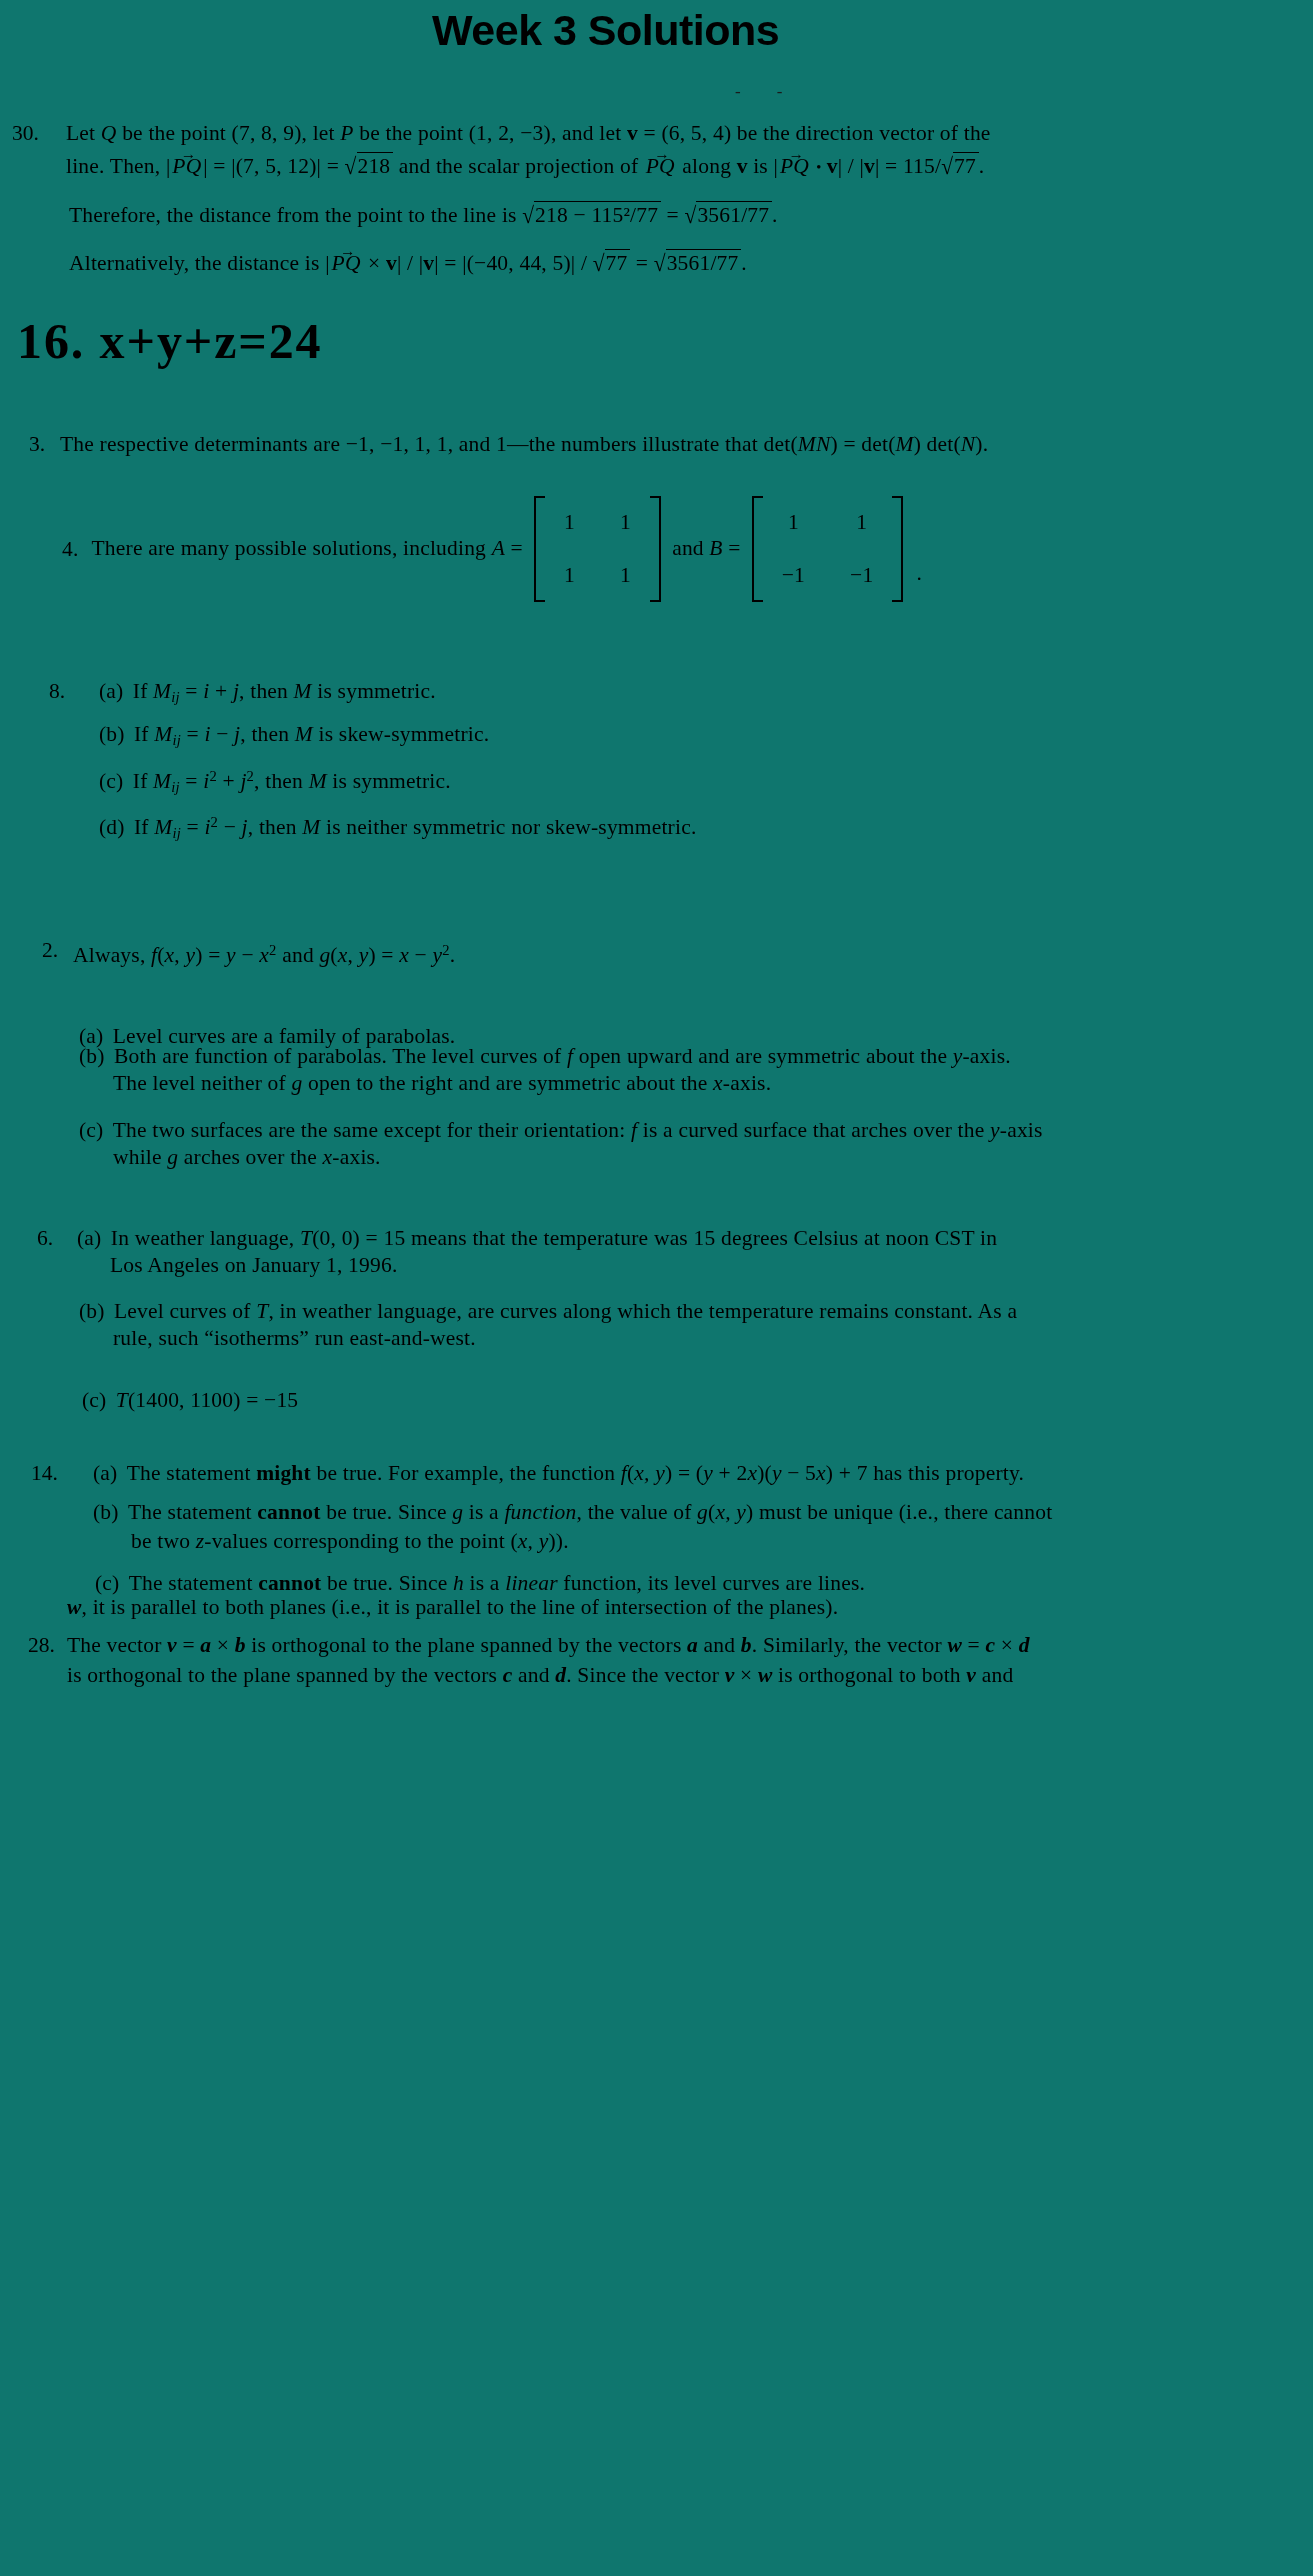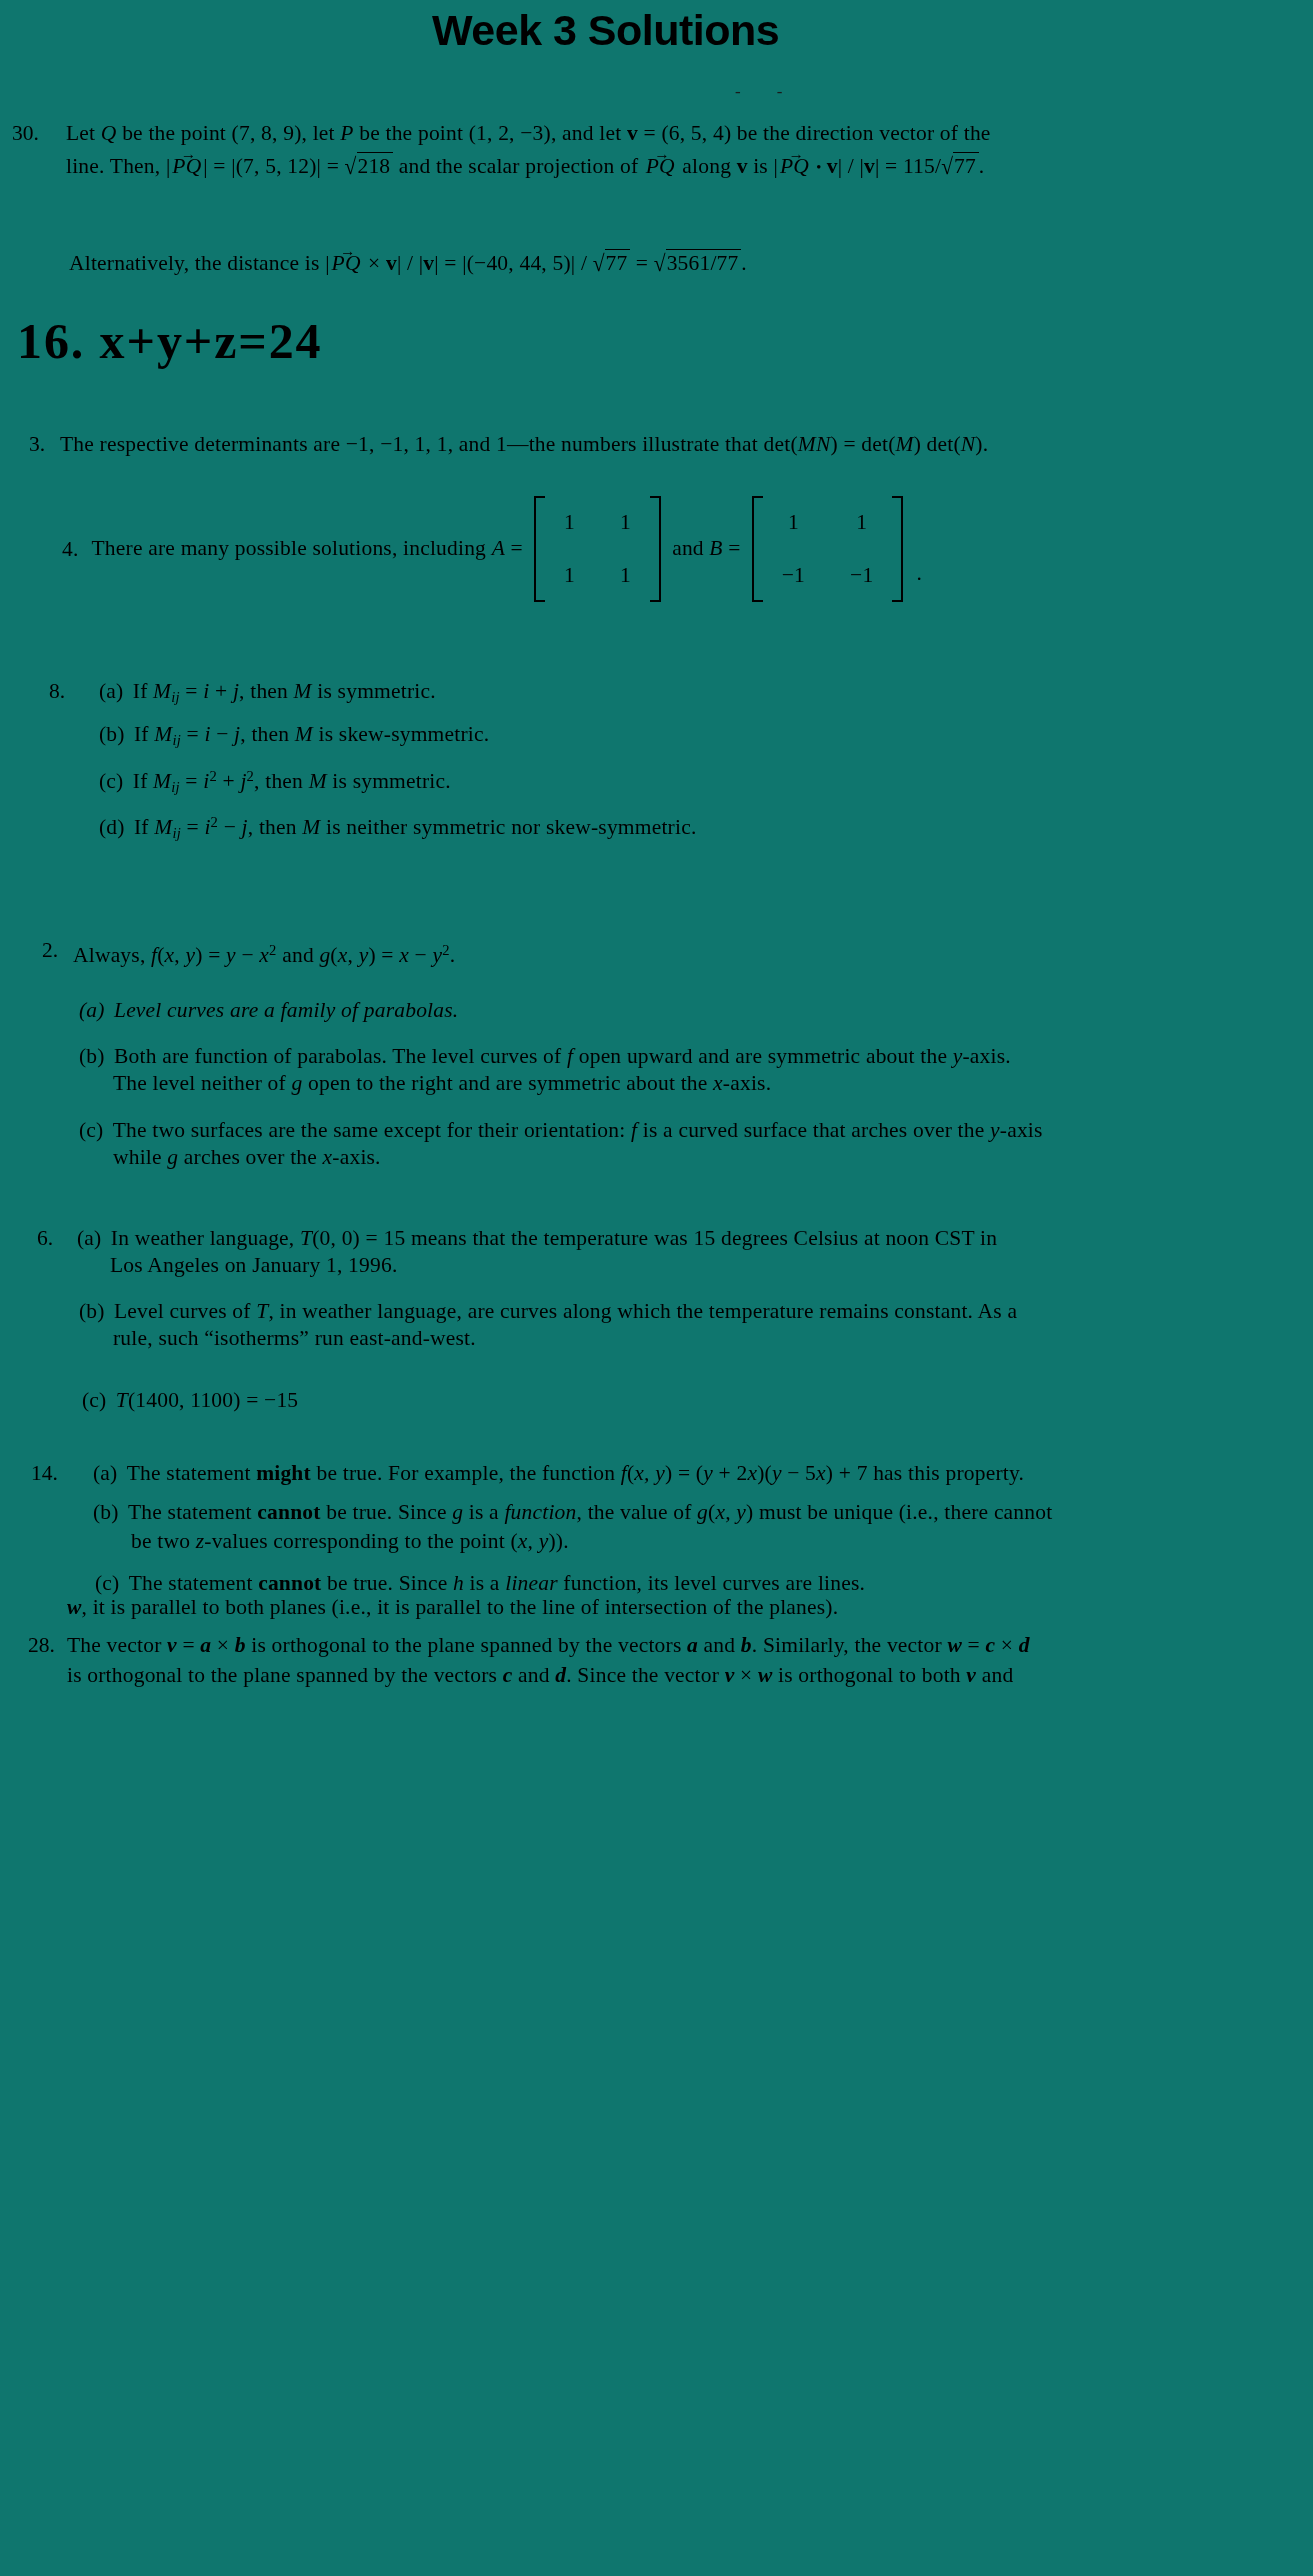--- a/index.html
+++ b/index.html
@@ -57,20 +57,21 @@
 
 <div class="page">
 
   <div class="abs title" style="left:432px;top:5.6px;">Week 3 Solutions</div>
 
   <div class="abs stray" style="left:735px;top:82px;">- -</div>
 
   <div class="abs num" style="left:12px;top:116px;">30.</div>
   <div class="abs body-line" style="left:66px;top:116px;"><span>Let </span><span class="seg-i">Q</span><span> be the point (7, 8, 9), let </span><span class="seg-i">P</span><span> be the point (1, 2, −3), and let </span><span class="seg-b">v</span><span> = (6, 5, 4) be the direction vector of the</span></div>
   <div class="abs body-line" style="left:66px;top:149px;"><span>line. Then, |</span><span class="vec">PQ</span><span>| = |(7, 5, 12)| = </span><span class="sqrt"><span class="sqrt-sym">√</span><span class="rad">218</span></span><span> and the scalar projection of </span><span class="vec">PQ</span><span> along </span><span class="seg-b">v</span><span> is |</span><span class="vec">PQ</span><span> </span><span class="seg-dot">•</span><span> </span><span class="seg-b">v</span><span>| / |</span><span class="seg-b">v</span><span>| = 115/</span><span class="sqrt"><span class="sqrt-sym">√</span><span class="rad">77</span></span><span>.</span></div>
+  <div class="abs body-line" style="left:69px;top:198px;"><span>Therefore, the distance from the point to the line is </span><span class="sqrt"><span class="sqrt-sym">√</span><span class="rad">218 − 115²/77</span></span><span> = </span><span class="sqrt"><span class="sqrt-sym">√</span><span class="rad">3561/77</span></span><span>.</span></div>
   <div class="abs body-line" style="left:69px;top:246px;"><span>Alternatively, the distance is |</span><span class="vec">PQ</span><span> × </span><span class="seg-b">v</span><span>| / |</span><span class="seg-b">v</span><span>| = |(−40, 44, 5)| / </span><span class="sqrt"><span class="sqrt-sym">√</span><span class="rad">77</span></span><span> = </span><span class="sqrt"><span class="sqrt-sym">√</span><span class="rad">3561/77</span></span><span>.</span></div>
 
   <div class="abs h16" style="left:17px;top:312px;">16. x+y+z=24</div>
 
   <div class="abs num" style="left:29px;top:427px;">3.</div>
   <div class="abs body-line" style="left:60px;top:427px;"><span>The respective determinants are −1, −1, 1, 1, and 1—the numbers illustrate that det(</span><span class="seg-i">MN</span><span>) = det(</span><span class="seg-i">M</span><span>) det(</span><span class="seg-i">N</span><span>).</span></div>
 
   <div class="abs p4row" style="left:62px;top:485px;">
     <span class="num">4.</span>
     <span><span>There are many possible solutions, including </span><span class="seg-i">A</span><span> =</span></span>
@@ -107,21 +108,21 @@
   </div>
   <div class="abs body-line" style="left:99px;top:759px;">
     <span class="ilabel">(c)</span><span><span>If </span><span class="seg-i">M</span><span class="seg-i seg-sub">ij</span><span> = </span><span class="seg-i">i</span><span class="seg-sup">2</span><span> + </span><span class="seg-i">j</span><span class="seg-sup">2</span><span>, then </span><span class="seg-i">M</span><span> is symmetric.</span></span>
   </div>
   <div class="abs body-line" style="left:99px;top:805px;">
     <span class="ilabel">(d)</span><span><span>If </span><span class="seg-i">M</span><span class="seg-i seg-sub">ij</span><span> = </span><span class="seg-i">i</span><span class="seg-sup">2</span><span> − </span><span class="seg-i">j</span><span>, then </span><span class="seg-i">M</span><span> is neither symmetric nor skew-symmetric.</span></span>
   </div>
 
   <div class="abs num" style="left:42px;top:933px;">2.</div>
   <div class="abs body-line" style="left:73px;top:933px;"><span>Always, </span><span class="seg-i">f</span><span>(</span><span class="seg-i">x</span><span>, </span><span class="seg-i">y</span><span>) = </span><span class="seg-i">y</span><span> − </span><span class="seg-i">x</span><span class="seg-sup">2</span><span> and </span><span class="seg-i">g</span><span>(</span><span class="seg-i">x</span><span>, </span><span class="seg-i">y</span><span>) = </span><span class="seg-i">x</span><span> − </span><span class="seg-i">y</span><span class="seg-sup">2</span><span>.</span></div>
-  <div class="abs body-line" style="left:79px;top:993px;font-style:italic;">
+  <div class="abs body-line" style="left:79px;top:1019px;">
     <span class="ilabel">(a)</span><span><span>Level curves are a family of parabolas.</span></span>
   </div>
   <div class="abs body-line" style="left:79px;top:1039px;">
     <span class="ilabel">(b)</span><span><span>Both are function of parabolas. The level curves of </span><span class="seg-i">f</span><span> open upward and are symmetric about the </span><span class="seg-i">y</span><span>-axis.</span></span>
   </div>
   <div class="abs body-line" style="left:113px;top:1066px;"><span>The level neither of </span><span class="seg-i">g</span><span> open to the right and are symmetric about the </span><span class="seg-i">x</span><span>-axis.</span></div>
   <div class="abs body-line" style="left:79px;top:1113px;">
     <span class="ilabel">(c)</span><span><span>The two surfaces are the same except for their orientation: </span><span class="seg-i">f</span><span> is a curved surface that arches over the </span><span class="seg-i">y</span><span>-axis</span></span>
   </div>
   <div class="abs body-line" style="left:113px;top:1140px;"><span>while </span><span class="seg-i">g</span><span> arches over the </span><span class="seg-i">x</span><span>-axis.</span></div>

